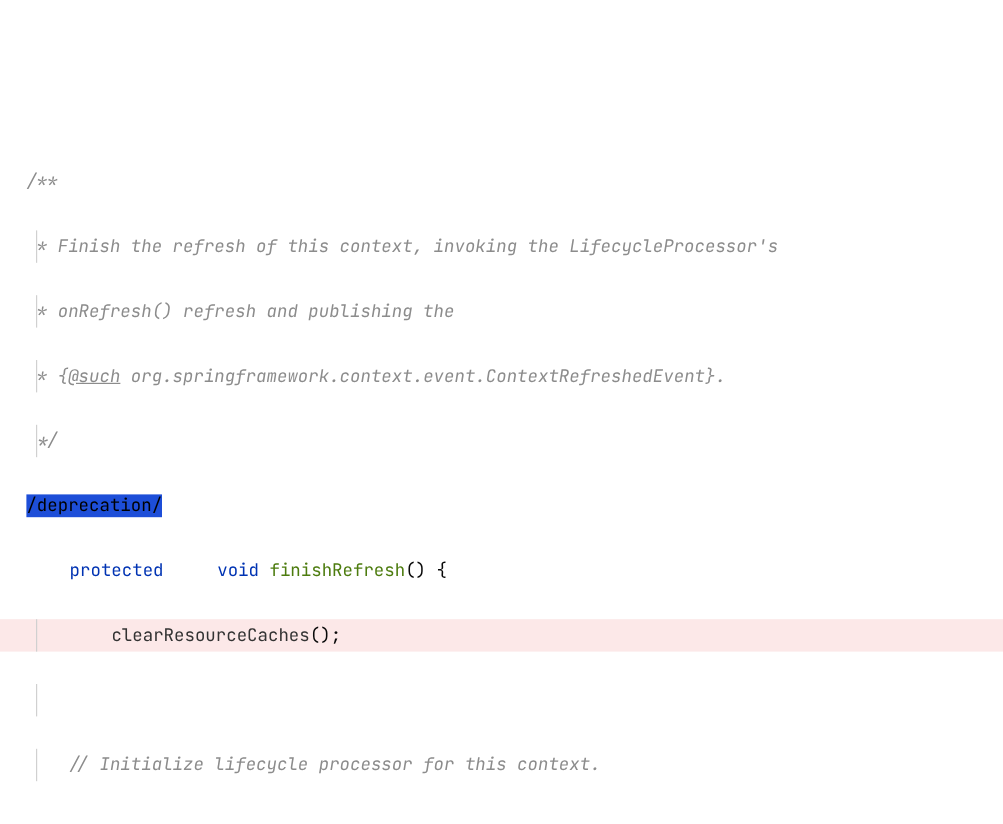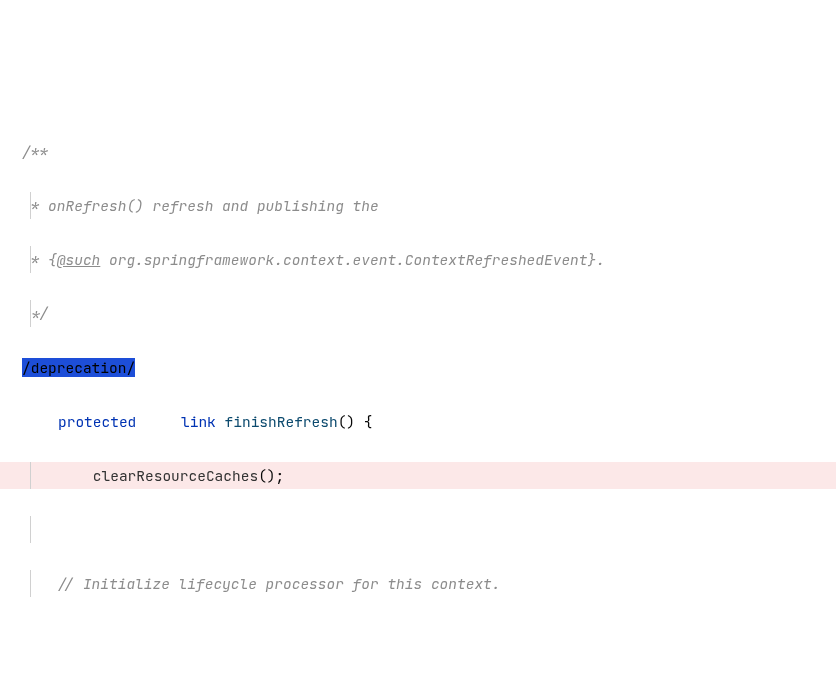--- a/index.html
+++ b/index.html
@@ -25,38 +25,39 @@
       position: absolute;
       left: 30px;
       top: 0;
       bottom: 0;
       width: 1px;
       background: #d0d0d0;
     }
     .doc { color: #8c8c8c; font-style: italic; }
     .doctag { color: #8c8c8c; font-style: italic; text-decoration: underline; }
     .kw { color: #0033b3; margin-left: 36px; }
-    .meth { color: #0c4a6e; }
+    .meth { color: #4d7c0f; }
     .call { color: #333333; margin-left: 36px; }
     .punct { color: #080808; }
     .hl-yellow { background: #1d4ed8; }
     .hl-red { background: #fce8e8; }
   </style>
 </head>
 <body>
 
 
 
 <div>
 <div class="line"><span class="doc">/**</span></div>
+<div class="line"><span class="l-bar"></span><span class="doc"> * Finish the refresh of this context, invoking the LifecycleProcessor's</span></div>
 <div class="line"><span class="l-bar"></span><span class="doc"> * onRefresh() refresh and publishing the</span></div>
 <div class="line"><span class="l-bar"></span><span class="doc"> * {</span><span class="doctag">@such</span><span class="doc"> org.springframework.context.event.ContextRefreshedEvent</span><span class="doc">}.</span></div>
 <div class="line"><span class="l-bar"></span><span class="doc"> */</span></div>
 <div class="line"><span class="hl-yellow">/deprecation/</span></div>
-<div class="line"><span class="kw">protected</span><span class="punct"> </span><span class="kw">link</span><span class="punct"> </span><span class="meth">finishRefresh</span><span class="punct">() {</span></div>
+<div class="line"><span class="kw">protected</span><span class="punct"> </span><span class="kw">void</span><span class="punct"> </span><span class="meth">finishRefresh</span><span class="punct">() {</span></div>
 <div class="line hl-red"><span class="l-bar"></span>    <span class="call">clearResourceCaches</span><span class="punct">();</span></div>
 <div class="line"><span class="l-bar"></span></div>
 <div class="line"><span class="l-bar"></span>    <span class="doc">// Initialize lifecycle processor for this context.</span></div>
 
 
 
 
 
 
 

